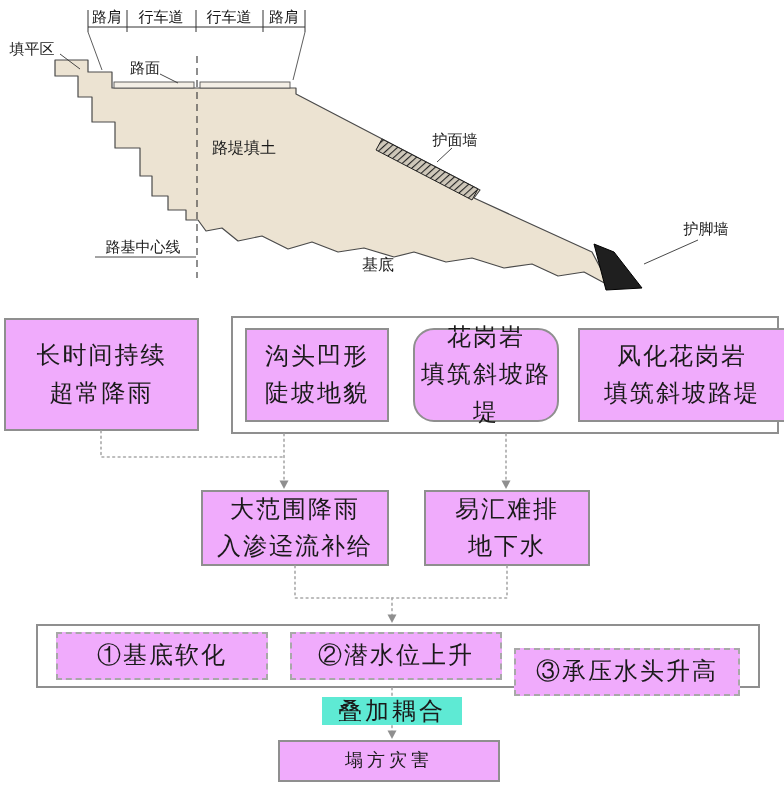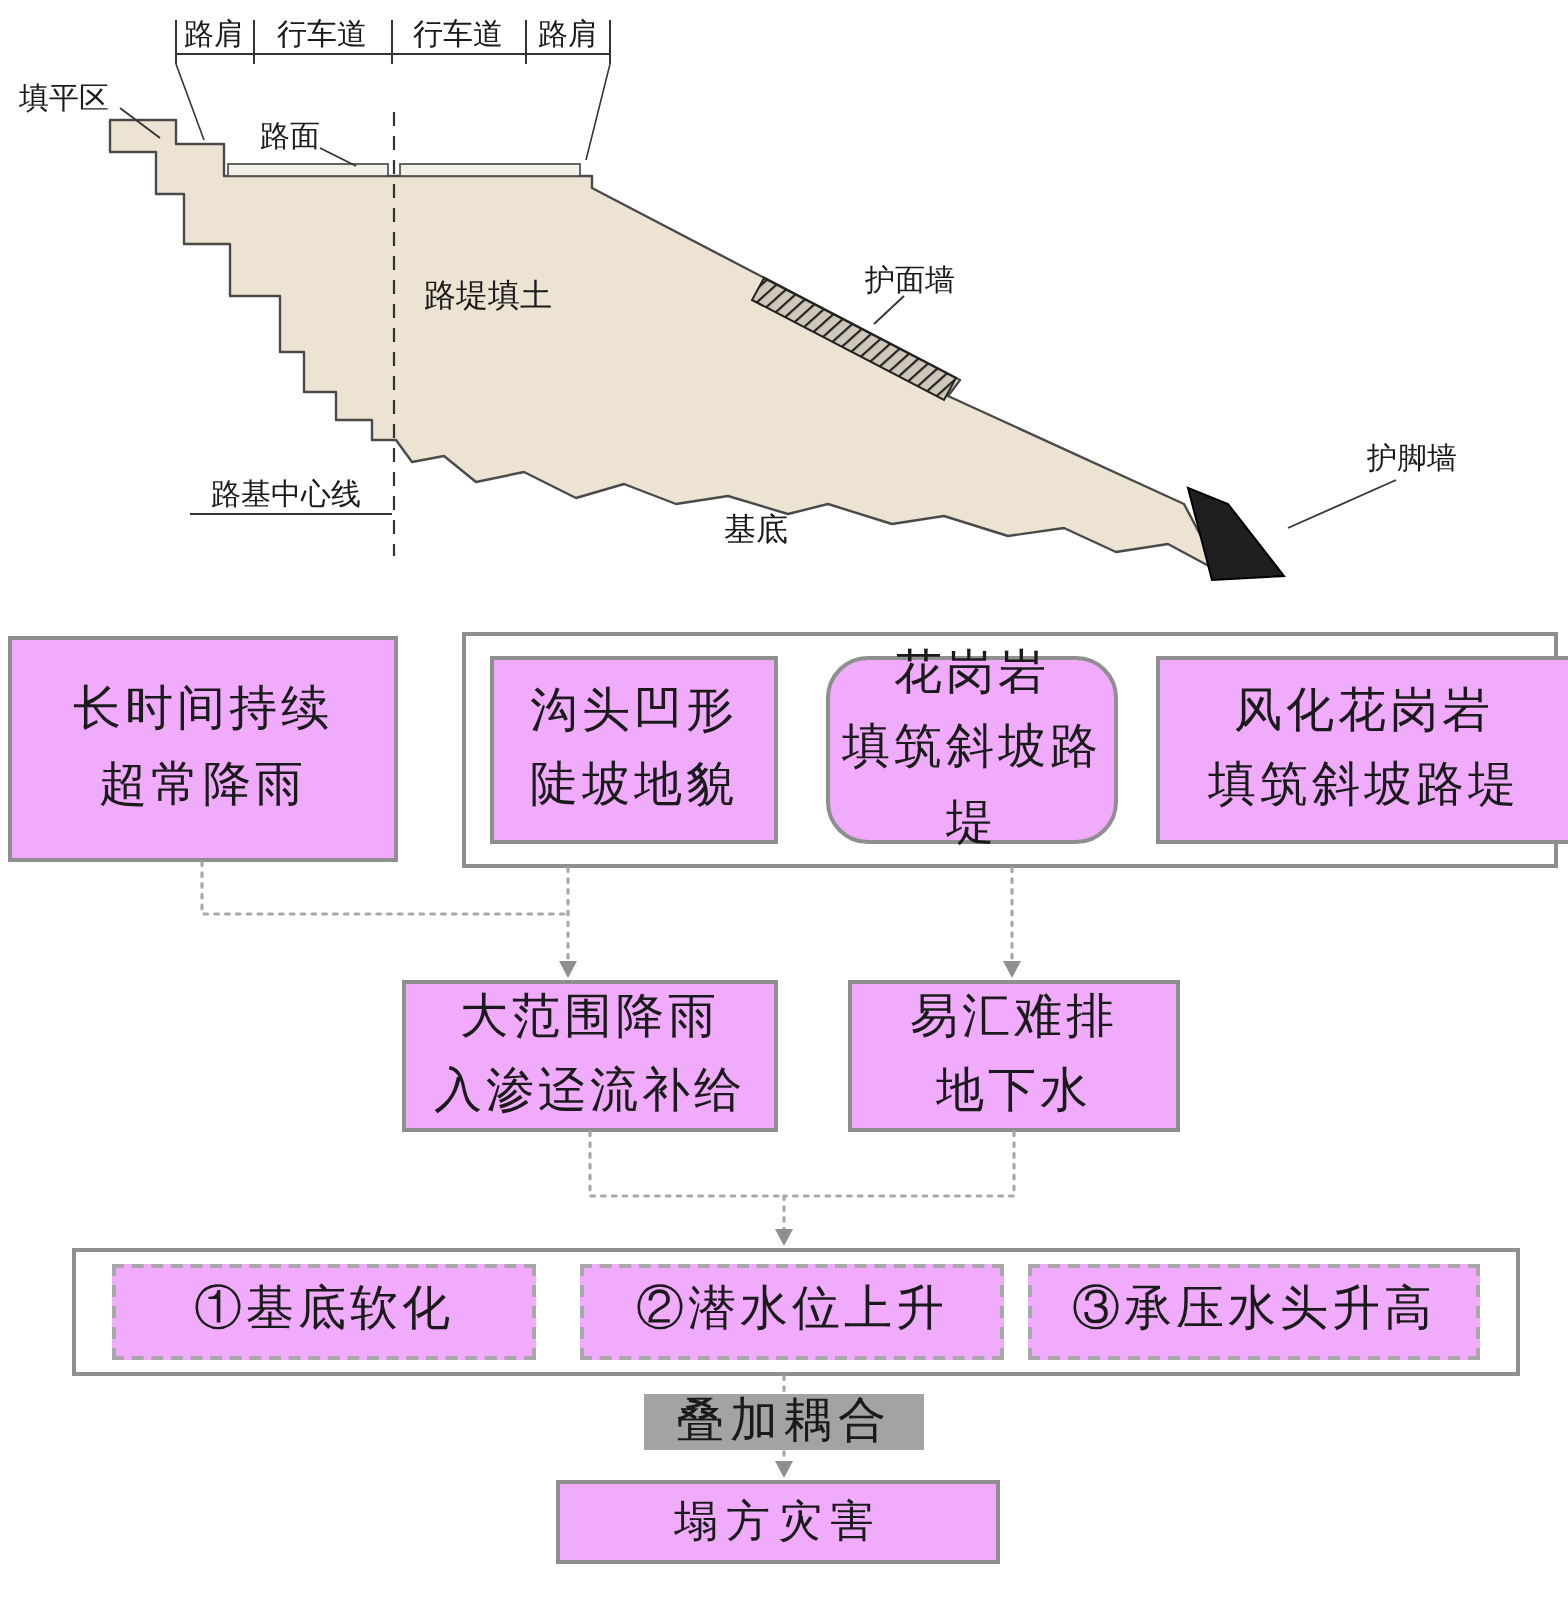--- a/index.html
+++ b/index.html
@@ -16,24 +16,24 @@
     border:2px solid #8f8f8f;
     display:flex; flex-direction:column; align-items:center; justify-content:center;
     text-align:center; font-size:24px; line-height:1.55; letter-spacing:2px;
     z-index:3;
   }
   .groupbox {
     position:absolute; box-sizing:border-box; background:#fff;
     border:2px solid #8f8f8f; z-index:2;
   }
   .dashed { border-style:dashed; border-color:#a8a8a8; }
-  .result { font-size:22px; letter-spacing:4px; }
+  .result { font-size:18px; letter-spacing:4px; }
 
   .coupling {
-    position:absolute; z-index:5; background:#a3a3a3; text-align:center;
+    position:absolute; z-index:5; background:#5eead4; text-align:center;
     font-size:24px; letter-spacing:3px; line-height:28px;
   }
   .arrows { position:absolute; left:0; top:0; z-index:4; pointer-events:none; }
   .arrowline { stroke:#a8a8a8; stroke-width:1.6; stroke-dasharray:1.8,3.6; stroke-linecap:round; fill:none; }
   .arrowhead { fill:#8f8f8f; }
 </style>
 </head>
 <body>
 
 <div class="page">
@@ -131,21 +131,21 @@
   </div>
 
   <div class="groupbox" style="left:36px; top:624px; width:724px; height:64px;"></div>
 
   <div class="box dashed" style="left:56px; top:632px; width:212px; height:48px;">
     <span>①基底软化</span>
   </div>
   <div class="box dashed" style="left:290px; top:632px; width:212px; height:48px;">
     <span>②潜水位上升</span>
   </div>
-  <div class="box dashed" style="left:514px; top:632px; width:226px; height:48px;justify-content:center;">
+  <div class="box dashed" style="left:514px; top:648px; width:226px; height:48px;justify-content:center;">
     <span>③承压水头升高</span>
   </div>
 
   <div class="coupling" style="left:322px; top:697px; width:140px; height:28px;">叠加耦合</div>
 
   <div class="box result" style="left:278px; top:740px; width:222px; height:42px;">
     <span>塌方灾害</span>
   </div>
 
   <svg class="arrows" width="784" height="800" viewBox="0 0 784 800">

